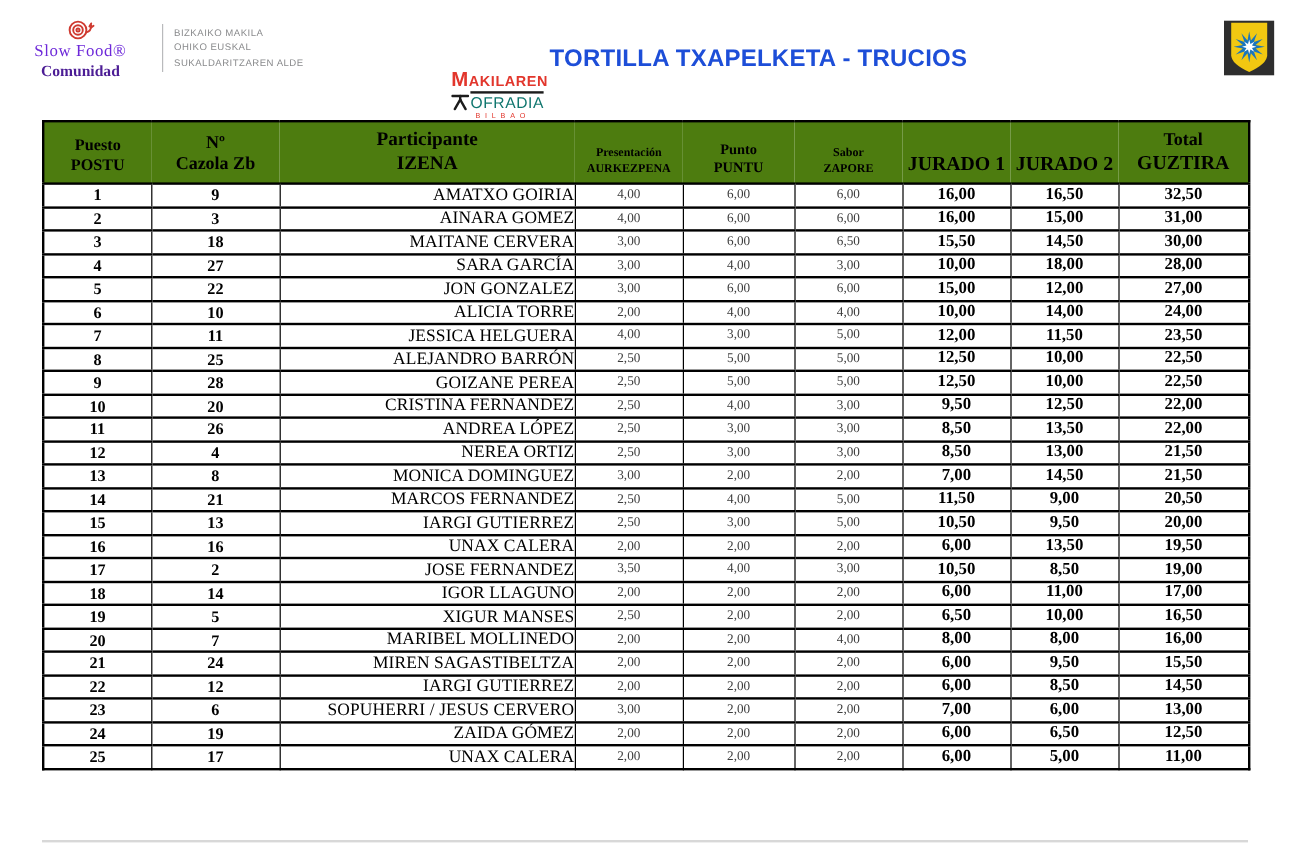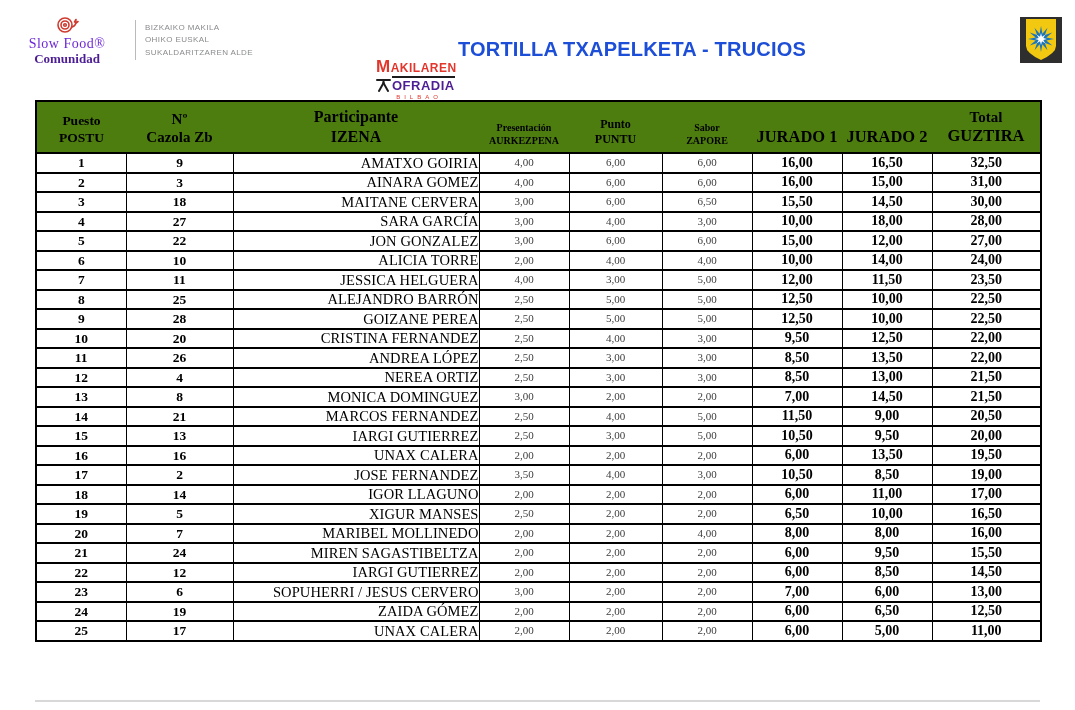--- a/index.html
+++ b/index.html
@@ -44,21 +44,21 @@
   }
   .mk-line1 {
     color: #e2362c; font-weight: bold; font-size: 12px; letter-spacing: .5px;
     display: block;
   }
   .mk-line1 .mk-initial { font-size: 17px; }
   .mk-line2 {
     display: flex; align-items: flex-end; gap: 1px; margin-top: 1px;
   }
   .mk-word2 {
-    font-weight: bold; font-size: 13px; color: #4c1d95; letter-spacing: .5px;
+    font-weight: normal; font-size: 13px; color: #0f766e; letter-spacing: .5px;
     border-top: 2px solid #1c1c1c; padding-top: 1px;
   }
   .mk-line3 {
     display: block; color: #e2362c; font-size: 6px; letter-spacing: 4px;
     text-align: center; margin-top: 2px;
   }
 
   .event-title {
     position: absolute; left: 458px; top: 38px;
     font-family: "Liberation Sans", sans-serif;

